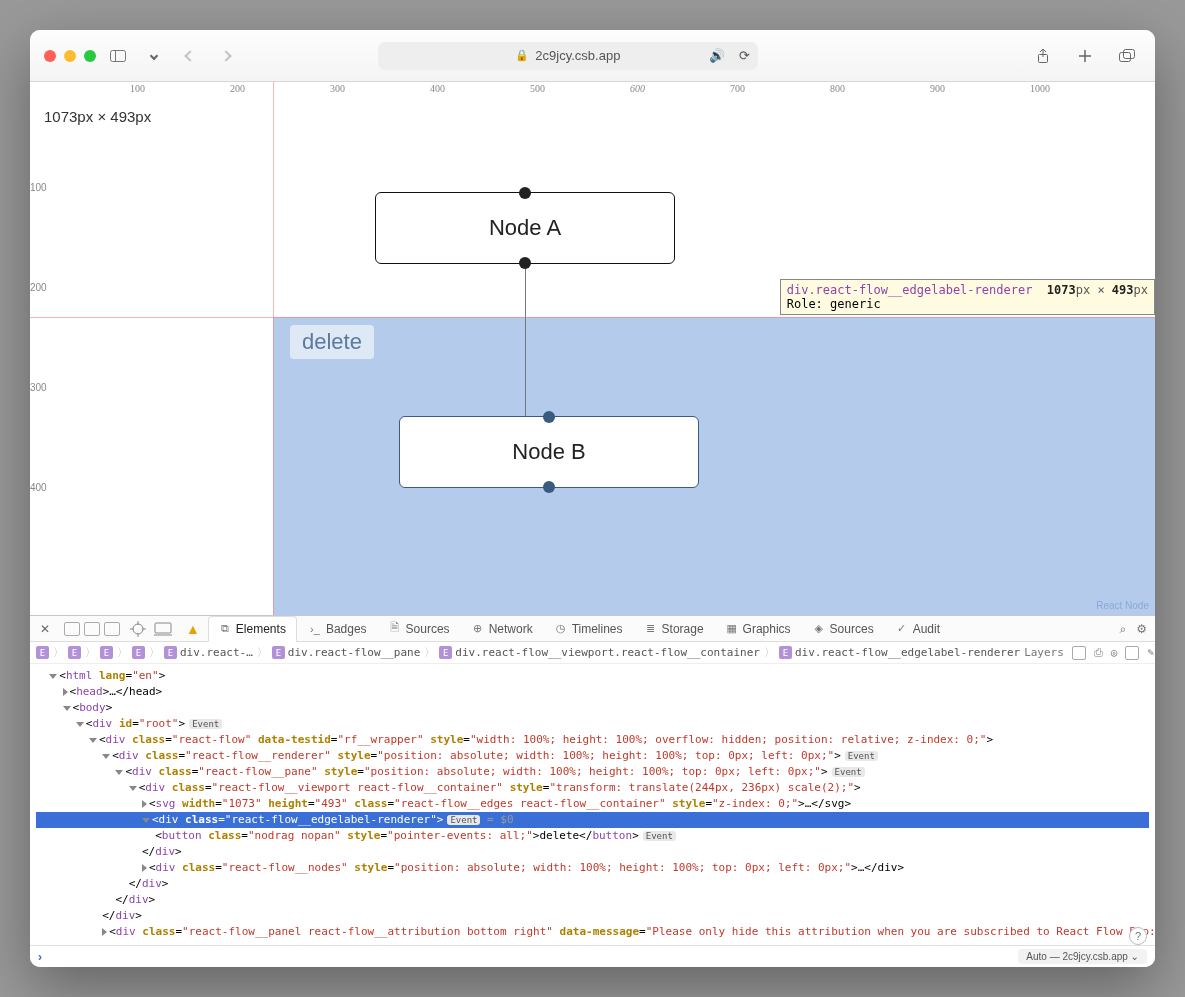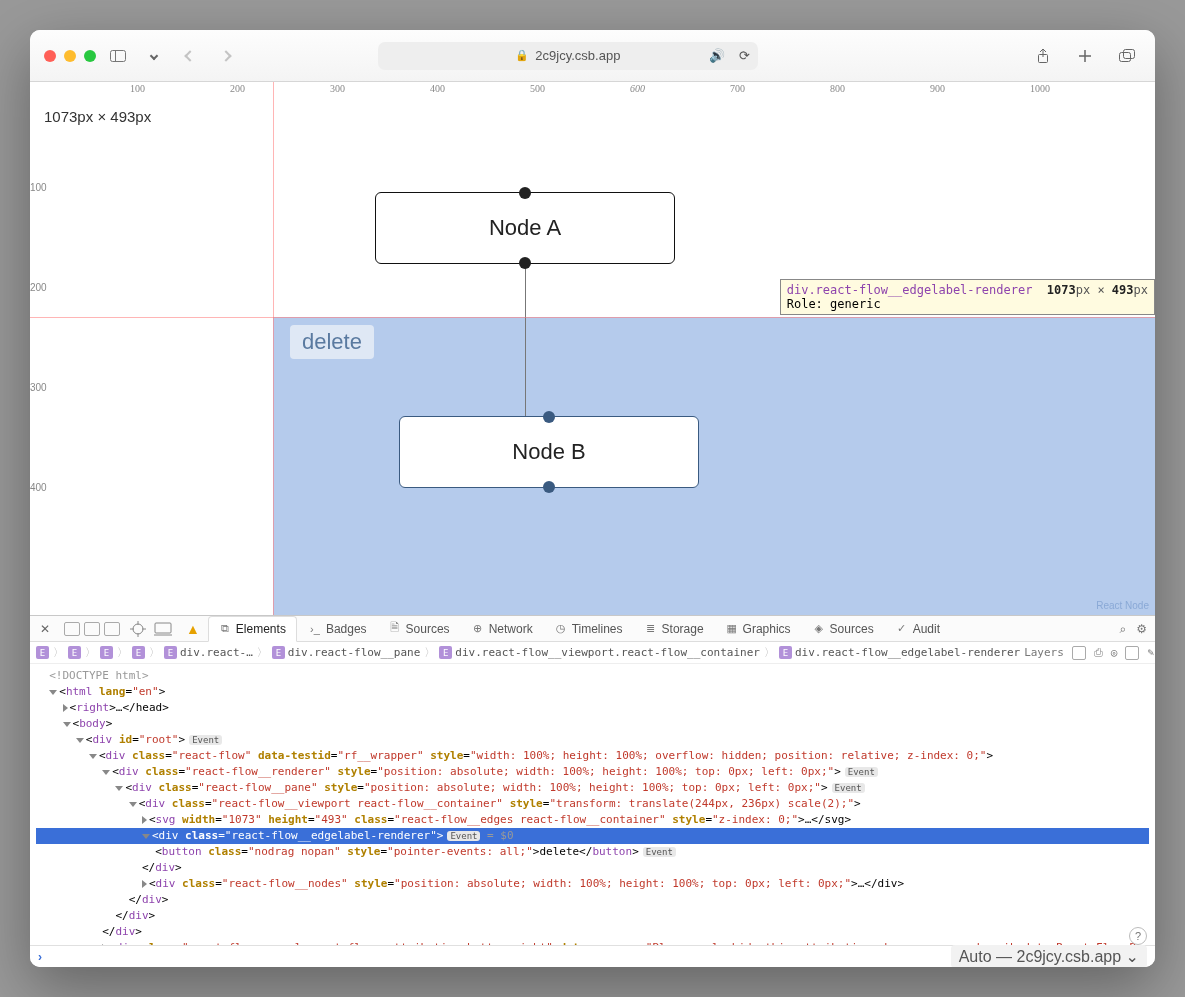--- a/index.html
+++ b/index.html
@@ -79,21 +79,21 @@
 .evb { background: #e8e8e8; color: #555; border-radius: 3px; padding: 0 3px; font-size: 9px; margin-left: 4px; }
 .sel-line { background: #3a6fd8; color: #fff; display: block; }
 .sel-line .tg, .sel-line .attr, .sel-line .val { color: #fff; }
 .gray { color: #999; }
 .tri { display: inline-block; width: 0; height: 0; border-style: solid; vertical-align: middle; margin-right: 2px; }
 .tri.open { border-width: 5px 4px 0 4px; border-color: #888 transparent transparent transparent; }
 .tri.closed { border-width: 4px 0 4px 5px; border-color: transparent transparent transparent #888; }
 
 .dt-console { height: 22px; border-top: 1px solid #e0e0e0; display: flex; align-items: center; padding: 0 8px; gap: 8px; }
 .prompt { color: #3a6fd8; font-weight: bold; }
-.ctx { margin-left: auto; font-size: 16px; color: #555; background: #f2f2f2; padding: 2px 8px; border-radius: 4px; }
+.ctx { margin-left: auto; font-size: 10px; color: #555; background: #f2f2f2; padding: 2px 8px; border-radius: 4px; }
 
 .helpbtn { position: absolute; right: 8px; bottom: 22px; width: 18px; height: 18px; border: 1px solid #bbb; border-radius: 50%; font-size: 11px; color: #777; display: flex; align-items: center; justify-content: center; background: #fff; }
 </style>
 </head>
 <body>
 
 <div class="window">
 
   <div class="titlebar">
     <div class="traffic">
@@ -293,23 +293,22 @@
           <span class="badgesq"></span>
           <span>⎙</span>
           <span>◎</span>
           <span class="badgesq"></span>
           <span>✎</span>
 
         </div>
       </div>
 
       <div class="dt-dom" id="domTree">
-          <div class="ln">  <span class="gray">&lt;!DOCTYPE html&gt;</span></div>
           <div class="ln">  <span class="tri open"></span>&lt;<span class="tg">html</span> <span class="attr">lang</span>=<span class="val">"en"</span>&gt;</div>
-          <div class="ln">    <span class="tri closed"></span>&lt;<span class="tg">right</span>&gt;…&lt;/head&gt;</div>
+          <div class="ln">    <span class="tri closed"></span>&lt;<span class="tg">head</span>&gt;…&lt;/head&gt;</div>
           <div class="ln">    <span class="tri open"></span>&lt;<span class="tg">body</span>&gt;</div>
           <div class="ln">      <span class="tri open"></span>&lt;<span class="tg">div</span> <span class="attr">id</span>=<span class="val">"root"</span>&gt;<span class="evb">Event</span></div>
           <div class="ln">        <span class="tri open"></span>&lt;<span class="tg">div</span> <span class="attr">class</span>=<span class="val">"react-flow"</span> <span class="attr">data-testid</span>=<span class="val">"rf__wrapper"</span> <span class="attr">style</span>=<span class="val">"width: 100%; height: 100%; overflow: hidden; position: relative; z-index: 0;"</span>&gt;</div>
           <div class="ln">          <span class="tri open"></span>&lt;<span class="tg">div</span> <span class="attr">class</span>=<span class="val">"react-flow__renderer"</span> <span class="attr">style</span>=<span class="val">"position: absolute; width: 100%; height: 100%; top: 0px; left: 0px;"</span>&gt;<span class="evb">Event</span></div>
           <div class="ln">            <span class="tri open"></span>&lt;<span class="tg">div</span> <span class="attr">class</span>=<span class="val">"react-flow__pane"</span> <span class="attr">style</span>=<span class="val">"position: absolute; width: 100%; height: 100%; top: 0px; left: 0px;"</span>&gt;<span class="evb">Event</span></div>
           <div class="ln">              <span class="tri open"></span>&lt;<span class="tg">div</span> <span class="attr">class</span>=<span class="val">"react-flow__viewport react-flow__container"</span> <span class="attr">style</span>=<span class="val">"transform: translate(244px, 236px) scale(2);"</span>&gt;</div>
           <div class="ln">                <span class="tri closed"></span>&lt;<span class="tg">svg</span> <span class="attr">width</span>=<span class="val">"1073"</span> <span class="attr">height</span>=<span class="val">"493"</span> <span class="attr">class</span>=<span class="val">"react-flow__edges react-flow__container"</span> <span class="attr">style</span>=<span class="val">"z-index: 0;"</span>&gt;…&lt;/svg&gt;</div>
           <div class="ln sel-line">                <span class="tri open"></span>&lt;<span class="tg">div</span> <span class="attr">class</span>=<span class="val">"react-flow__edgelabel-renderer"</span>&gt;<span class="evb">Event</span><span class="gray"> = $0</span></div>
           <div class="ln">                  &lt;<span class="tg">button</span> <span class="attr">class</span>=<span class="val">"nodrag nopan"</span> <span class="attr">style</span>=<span class="val">"pointer-events: all;"</span>&gt;delete&lt;/<span class="tg">button</span>&gt;<span class="evb">Event</span></div>
           <div class="ln">                &lt;/<span class="tg">div</span>&gt;</div>

